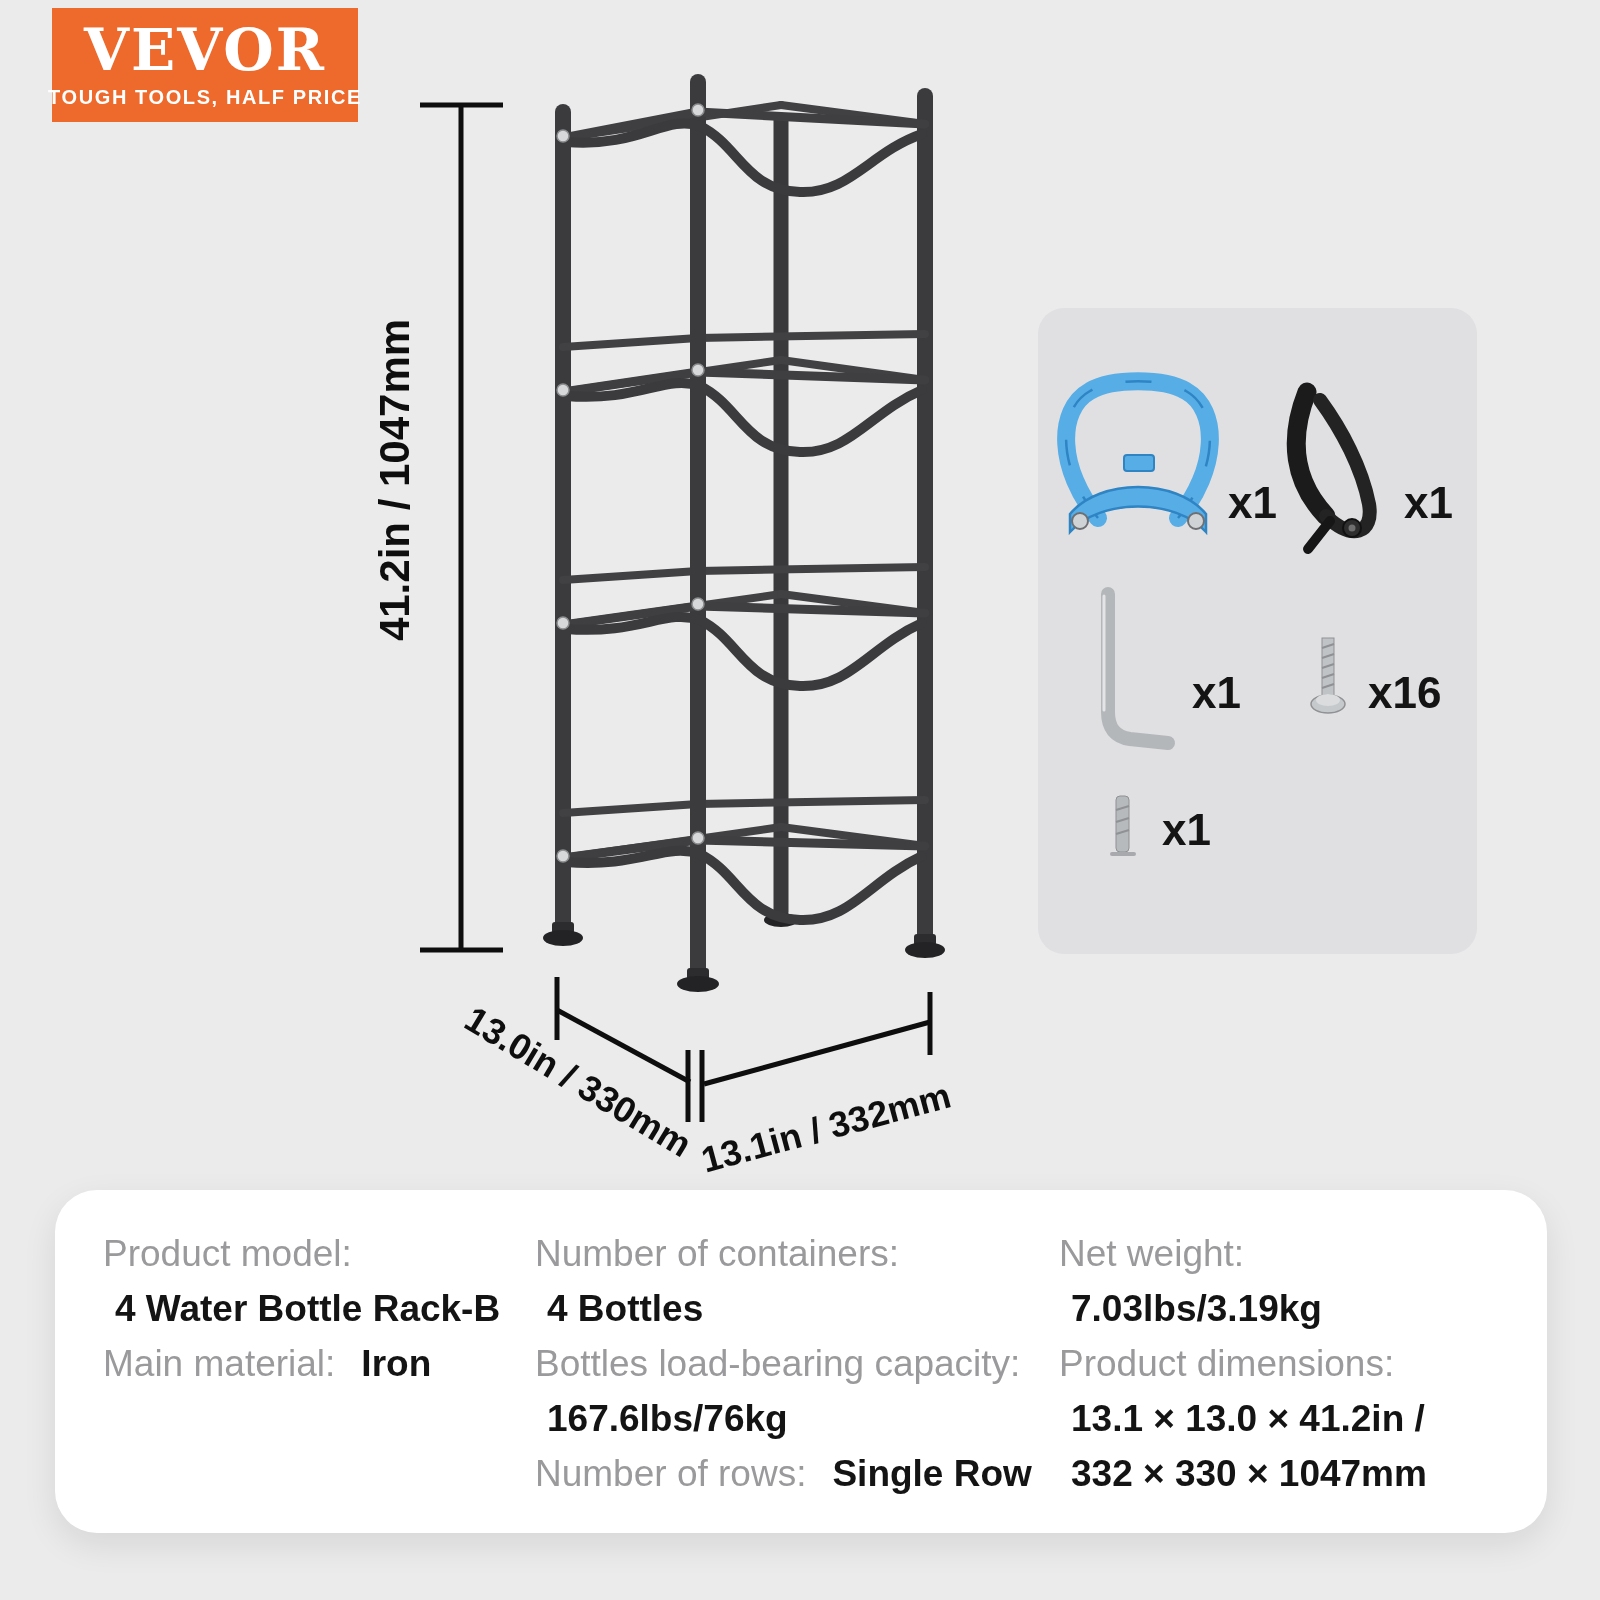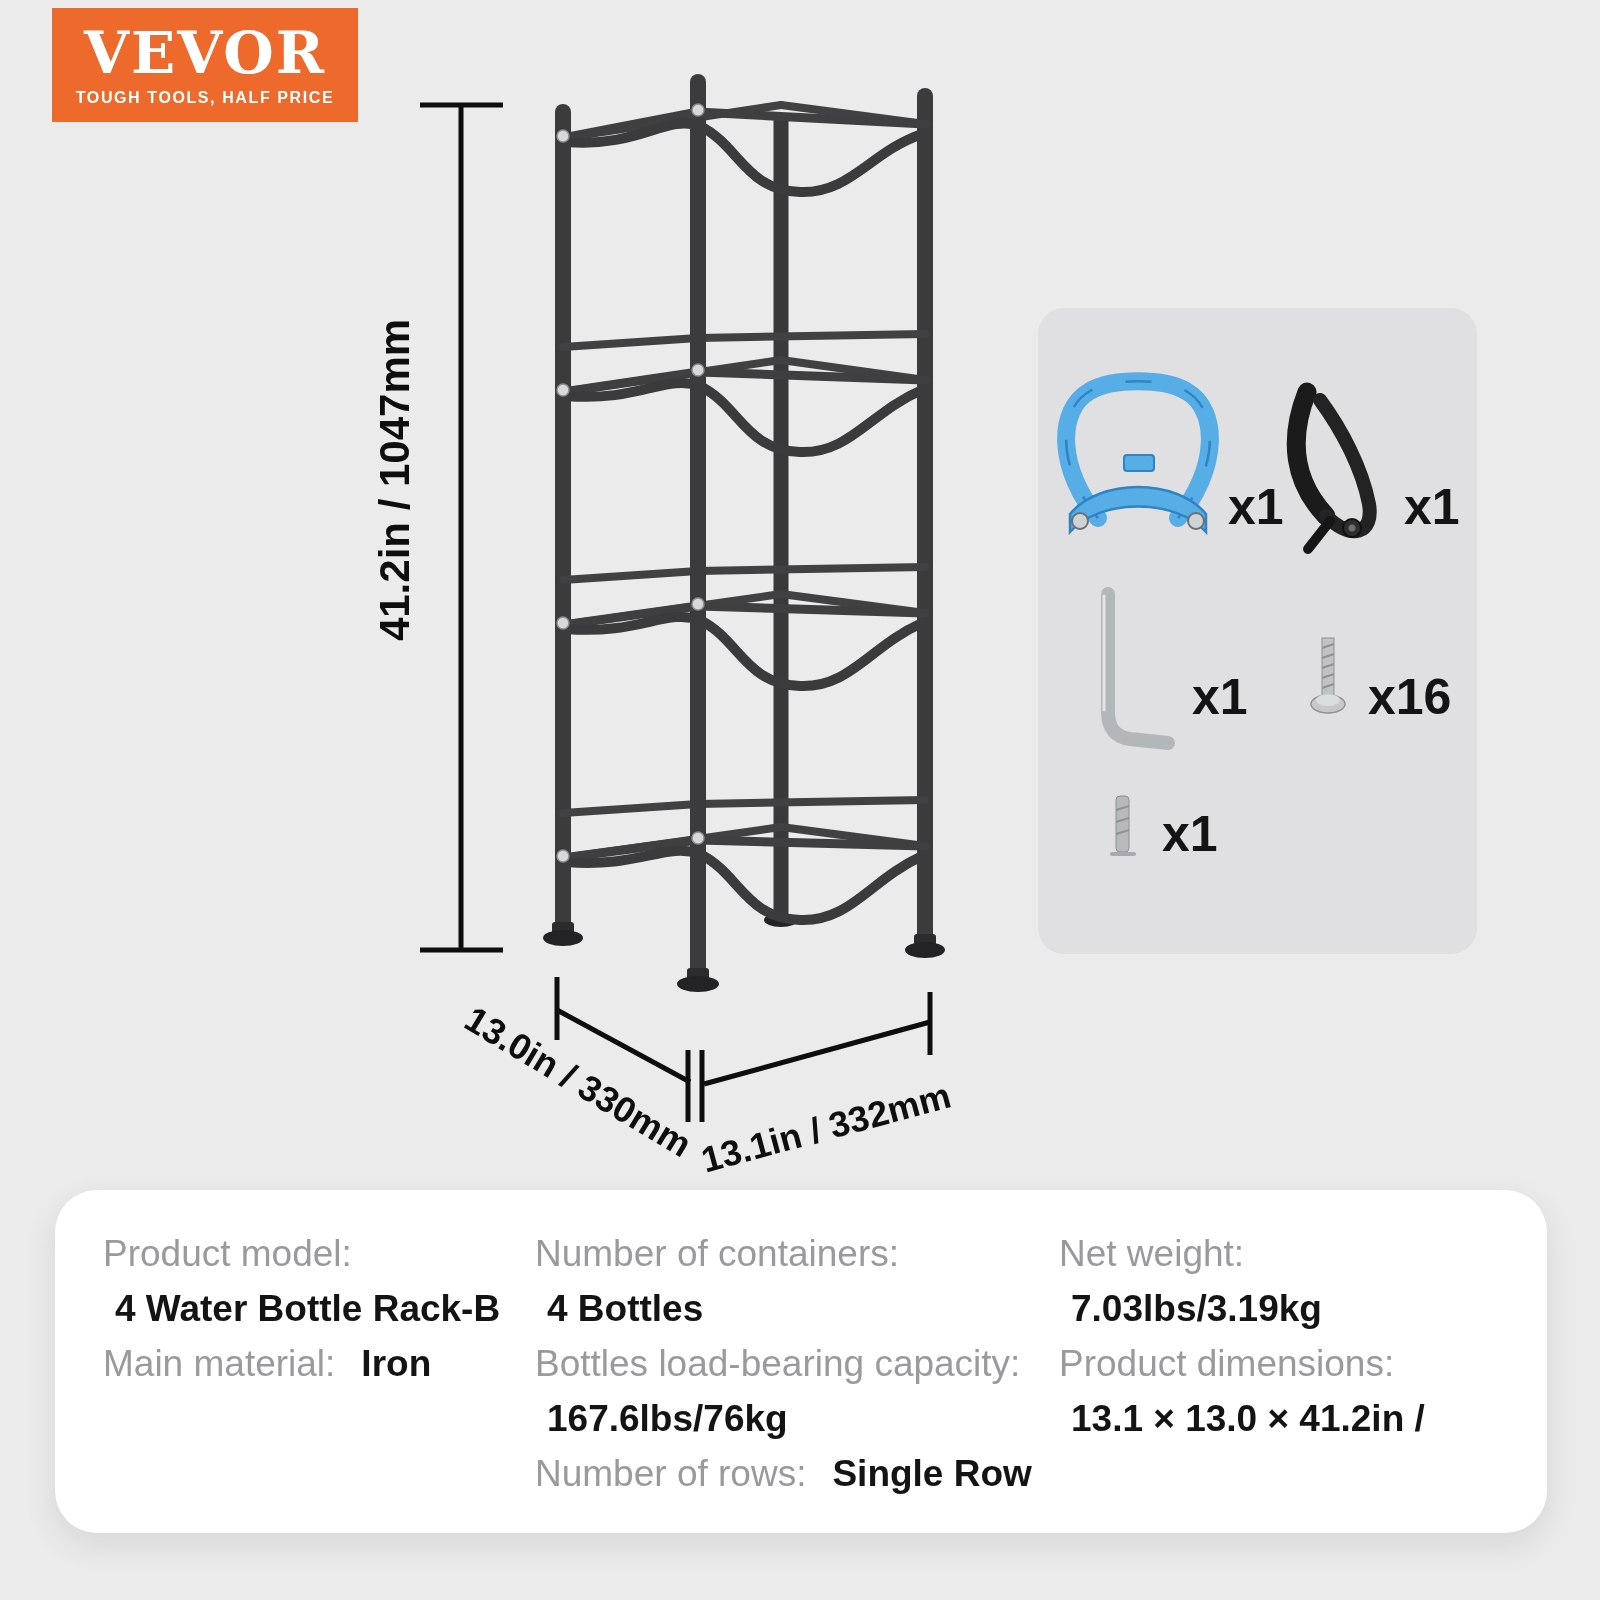--- a/index.html
+++ b/index.html
@@ -13,21 +13,21 @@
   
   .logo-box{
     left:52px;top:8px;width:306px;height:114px;
     display:flex;flex-direction:column;align-items:center;justify-content:center;
   }
   .logo-brand{
     font-family:"DejaVu Serif","Liberation Serif",serif;
     font-weight:700;font-size:58px;line-height:58px;color:#ffffff;letter-spacing:2px;
   }
   .logo-tagline{
-    margin-top:7px;font-size:16px;font-weight:700;color:#ffffff;letter-spacing:1.6px;white-space:nowrap;
+    margin-top:7px;font-size:20px;font-weight:700;color:#ffffff;letter-spacing:1.6px;white-space:nowrap;
   }
 
   
   .panel-accessories{
     left:1038px;top:308px;width:439px;height:646px;border-radius:26px;background:#e0e0e2;
   }
   .panel-specs{
     left:55px;top:1190px;width:1492px;height:343px;border-radius:42px;background:#ffffff;
     box-shadow:0 12px 34px rgba(0,0,0,0.09);
   }
@@ -37,21 +37,21 @@
 
   
   .dim{
     color:#0e0e0e;font-weight:700;white-space:nowrap;
   }
   .dim-height{left:395px;top:480px;font-size:42px;transform:translate(-50%,-50%) rotate(-90deg);}
   .dim-depth {left:578px;top:1082px;font-size:36px;transform:translate(-50%,-50%) rotate(31deg);}
   .dim-width {left:826px;top:1128px;font-size:36px;transform:translate(-50%,-50%) rotate(-15deg);}
 
   
-  .qty{color:#141414;font-weight:700;font-size:50px;white-space:nowrap;}
+  .qty{color:#141414;font-weight:700;font-size:44px;white-space:nowrap;}
 
   
   .spec-col{display:flex;flex-direction:column;}
   .spec-row{height:55px;font-size:37px;line-height:52px;white-space:nowrap;}
   .lbl{color:#9a9a9c;font-weight:400;}
   .lbl.pad{margin-right:14px;}
   .val{color:#141414;font-weight:700;margin-left:12px;}
   .col1{left:103px;top:1228px;}
   .col2{left:535px;top:1228px;}
   .col3{left:1059px;top:1228px;}
@@ -229,13 +229,14 @@
   <div class="spec-row">
     <span class="lbl pad">Number of rows:</span><span class="val">Single Row</span>
   </div>
 </div>
 
 <div class="abs spec-col col3">
   <div class="spec-row"><span class="lbl">Net weight:</span></div>
   <div class="spec-row"><span class="val">7.03lbs/3.19kg</span></div>
   <div class="spec-row"><span class="lbl">Product dimensions:</span></div>
   <div class="spec-row"><span class="val">13.1 × 13.0 × 41.2in /</span></div>
+  <div class="spec-row"><span class="val">332 × 330 × 1047mm</span></div>
 </div>
 
 </body></html>

